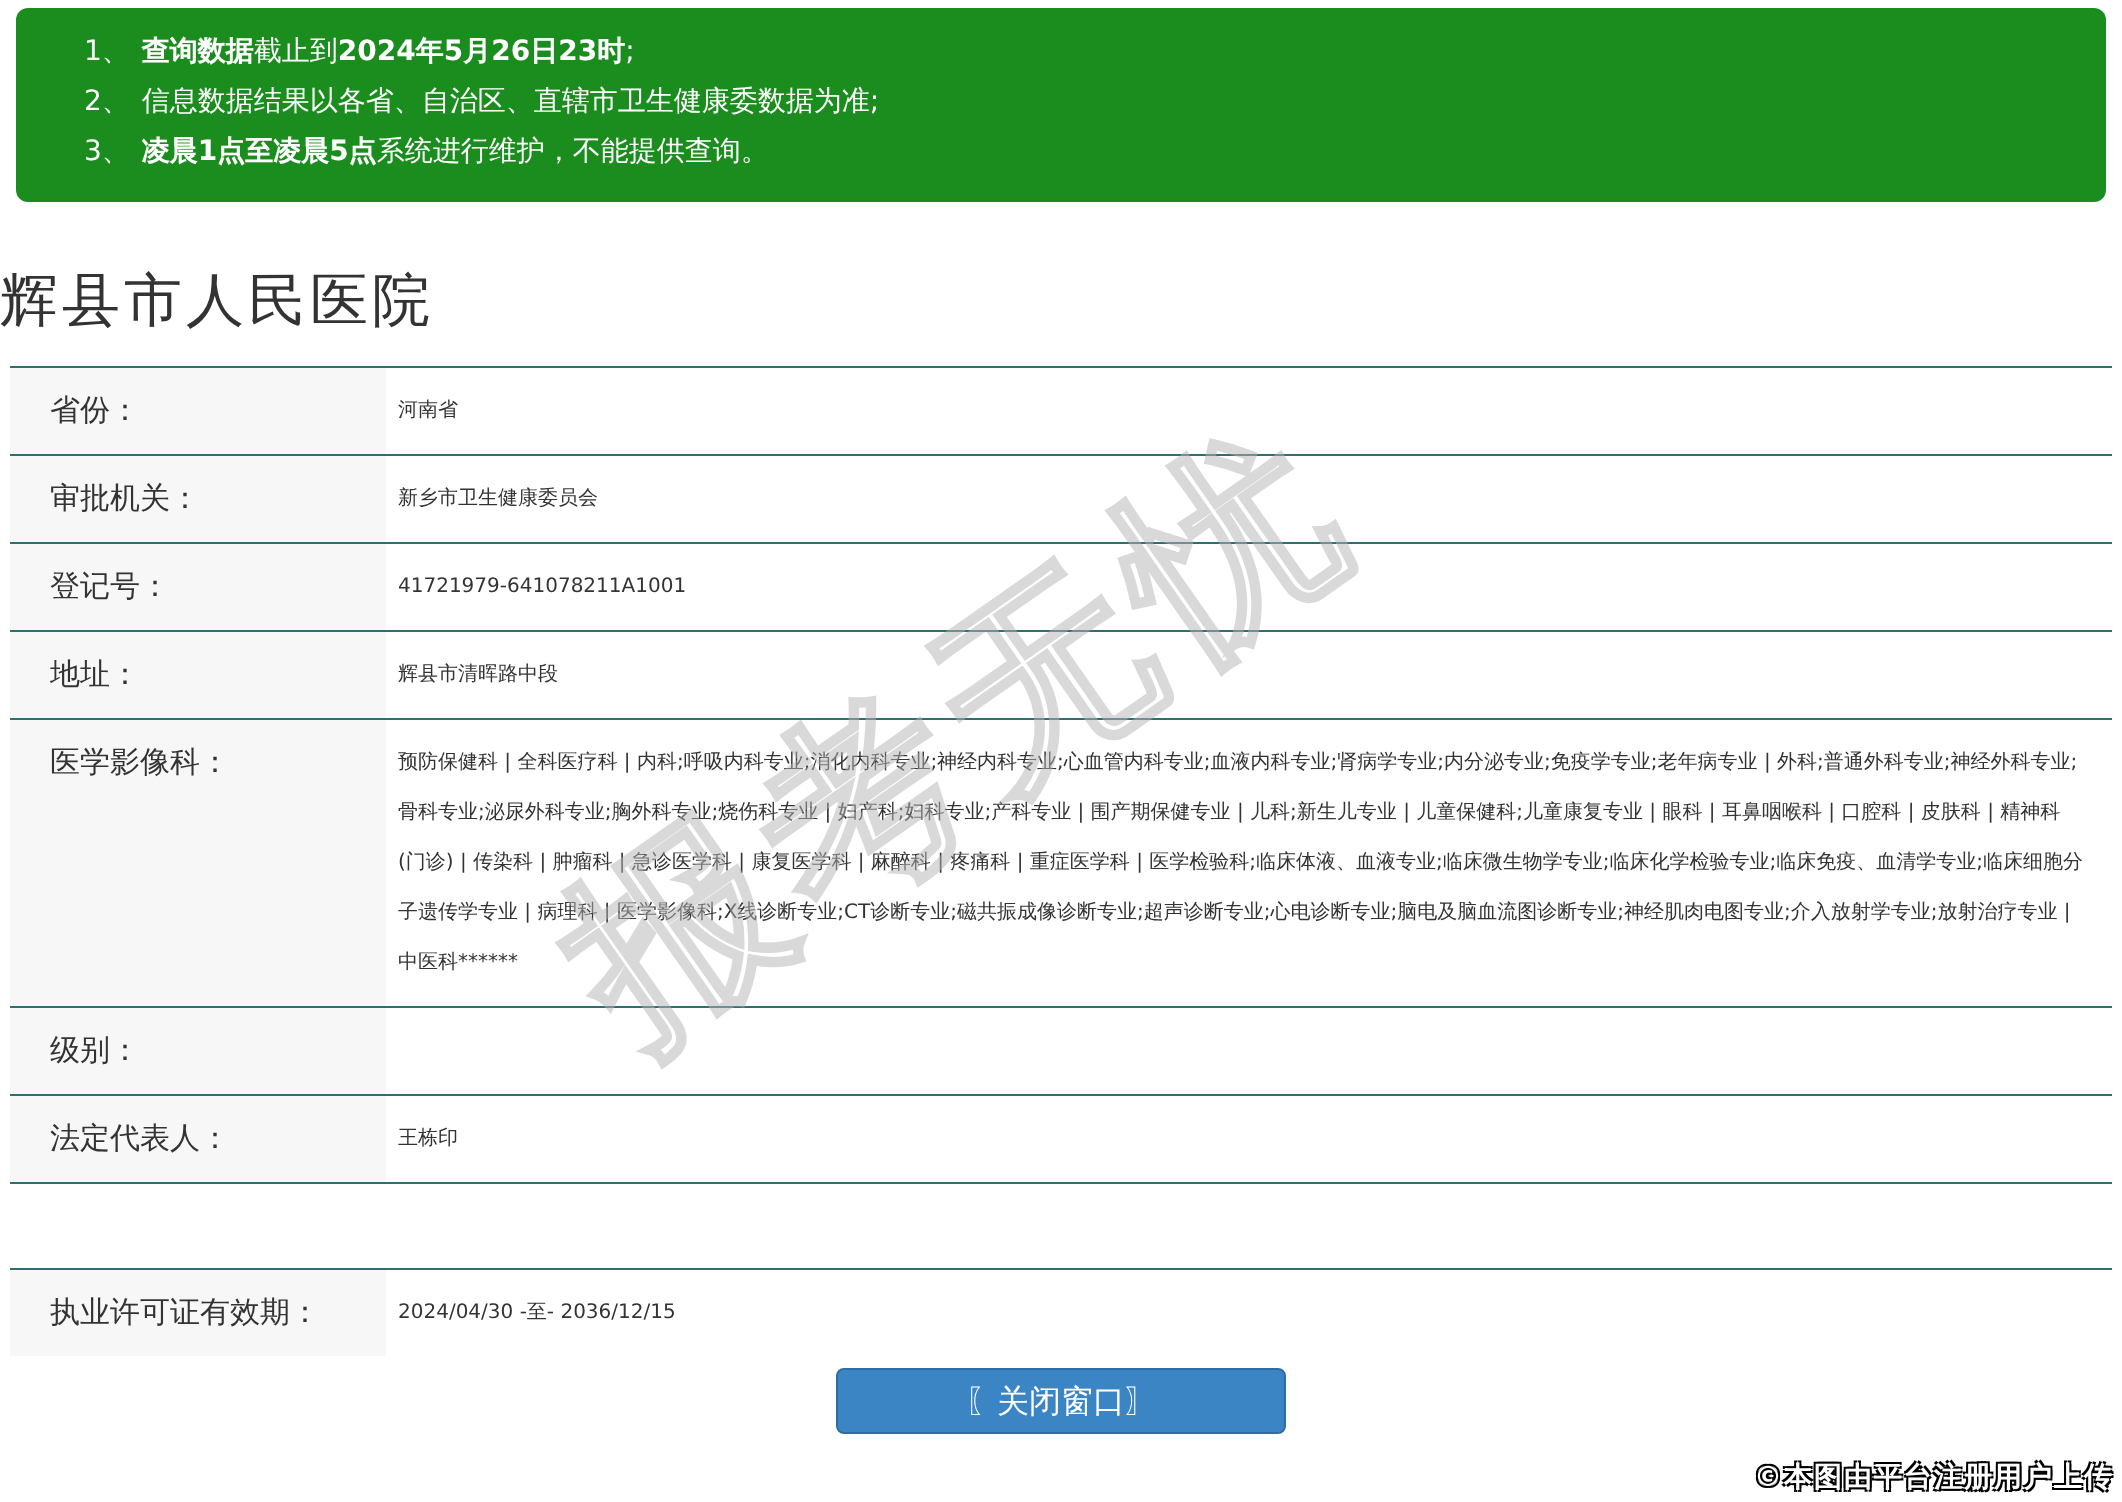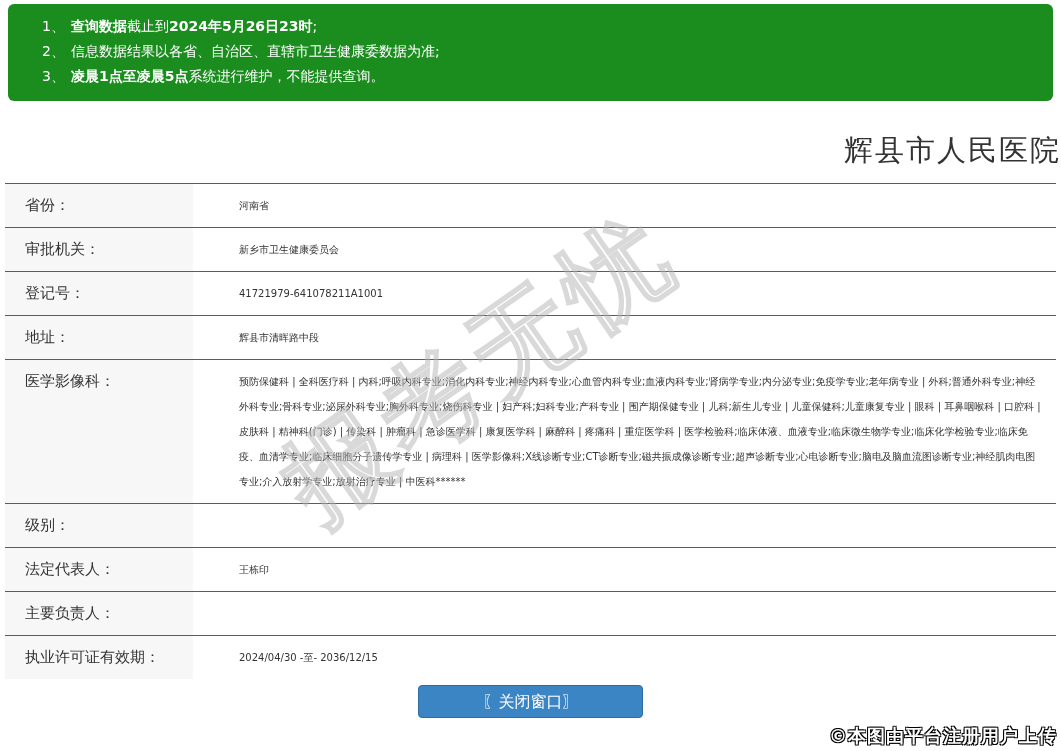--- a/index.html
+++ b/index.html
@@ -7,47 +7,47 @@
     font-family:"DejaVu Sans","Liberation Sans",sans-serif; color:var(--text-color,#333); }
 
   
   .notice { margin:4px 8px 0 8px; background:var(--notice-bg,#1b8d1e); border-radius:6px;
     padding:10px 4px 12px 0; color:var(--notice-text,#fff); font-size:14px; }
   .notice-line { padding-left:34px; line-height:25px; white-space:nowrap; }
   .notice-line .num { margin-right:6px; }
   .notice-line b { font-weight:bold; }
 
   
-  .title { text-align:right; font-size:29px; font-weight:normal; color:var(--text-color,#333);
+  .title { text-align:left; font-size:29px; font-weight:normal; color:var(--text-color,#333);
     margin:29px 0 13px 0; line-height:40px; letter-spacing:2px; }
 
   
   .info-table { margin:0 5px; }
-  .trow { display:flex; border-top:1px solid var(--separator-color,#2f6f6d); min-height:43px;gap:40px; }
+  .trow { display:flex; border-top:1px solid var(--separator-color,#2f6f6d); min-height:43px; }
   .tlabel { width:188px; flex:0 0 188px; background:var(--label-bg,#f7f7f7);
     padding:9px 8px 9px 20px; font-size:15px; line-height:25px; }
   .tvalue { flex:1; padding:9px 14px 9px 6px; font-size:10px; line-height:25px;
     word-break:break-all; }
 
   
   .btn-row { text-align:center; margin-top:6px; }
   .close-btn { display:inline-block; min-width:225px; height:33px;
     background:var(--button-bg,#3c85c4); color:var(--button-text,#fff);
     border:1px solid var(--button-border,#2e6da4); border-radius:4px;
     font-size:16px; line-height:31px; cursor:pointer;
     font-family:"DejaVu Sans","Liberation Sans",sans-serif; }
 
   
   .wm-diagonal { position:absolute; left:330px; top:428px; height:115px; line-height:115px;
     font-size:102px; font-weight:bold; letter-spacing:10px; white-space:nowrap;
     color:transparent; -webkit-text-stroke:2px var(--watermark-color,#b4b4b480);
     transform:rotate(-35deg); transform-origin:left bottom;
     pointer-events:none; z-index:5; }
   .wm-credit { position:absolute; right:4px; bottom:3px; z-index:6;
-    color:#fff; font-size:18px; font-weight:bold; letter-spacing:1px;
+    color:#fff; font-size:14px; font-weight:bold; letter-spacing:1px;
     text-shadow:-1px -1px 0 #000, 1px -1px 0 #000, -1px 1px 0 #000, 1px 1px 0 #000;text-align:center; }
 </style>
 </head>
 <body>
 
 <div class="notice">
   <div class="notice-line"><span class="num">1、</span><b>查询数据</b><span>截止到</span><b>2024年5月26日23时</b><span>;</span></div>
   <div class="notice-line"><span class="num">2、</span><span>信息数据结果以各省、自治区、直辖市卫生健康委数据为准;</span></div>
   <div class="notice-line"><span class="num">3、</span><b>凌晨1点至凌晨5点</b><span>系统进行维护，不能提供查询。</span></div>
 </div>
@@ -76,21 +76,20 @@
     <div class="tvalue">预防保健科 | 全科医疗科 | 内科;呼吸内科专业;消化内科专业;神经内科专业;心血管内科专业;血液内科专业;肾病学专业;内分泌专业;免疫学专业;老年病专业 | 外科;普通外科专业;神经外科专业;骨科专业;泌尿外科专业;胸外科专业;烧伤科专业 | 妇产科;妇科专业;产科专业 | 围产期保健专业 | 儿科;新生儿专业 | 儿童保健科;儿童康复专业 | 眼科 | 耳鼻咽喉科 | 口腔科 | 皮肤科 | 精神科(门诊) | 传染科 | 肿瘤科 | 急诊医学科 | 康复医学科 | 麻醉科 | 疼痛科 | 重症医学科 | 医学检验科;临床体液、血液专业;临床微生物学专业;临床化学检验专业;临床免疫、血清学专业;临床细胞分子遗传学专业 | 病理科 | 医学影像科;X线诊断专业;CT诊断专业;磁共振成像诊断专业;超声诊断专业;心电诊断专业;脑电及脑血流图诊断专业;神经肌肉电图专业;介入放射学专业;放射治疗专业 | 中医科******</div>
   </div>
   <div class="trow">
     <div class="tlabel">级别：</div>
   </div>
   <div class="trow">
     <div class="tlabel">法定代表人：</div>
     <div class="tvalue">王栋印</div>
   </div>
   <div class="trow">
-    <div class="tlabel">主要负责人：</div>
     <div class="tvalue"></div>
   </div>
   <div class="trow">
     <div class="tlabel">执业许可证有效期：</div>
     <div class="tvalue">2024/04/30 -至- 2036/12/15</div>
   </div>
 </div>
 
 <div class="btn-row">
   <button class="close-btn">〖关闭窗口〗</button>

